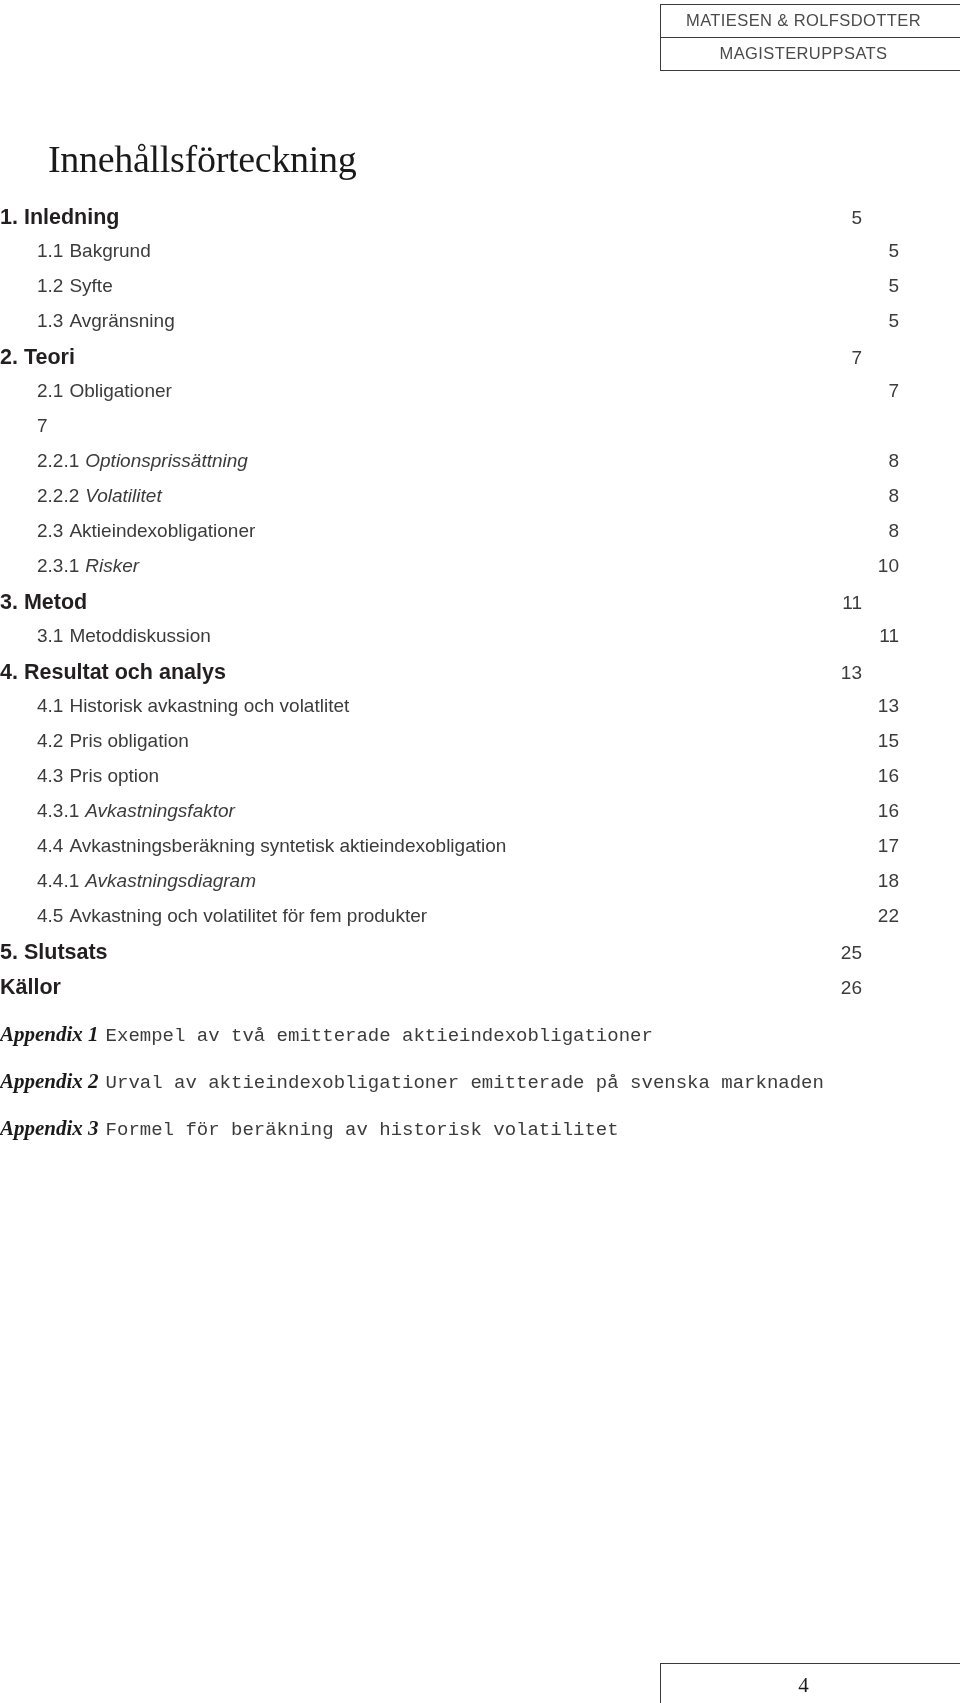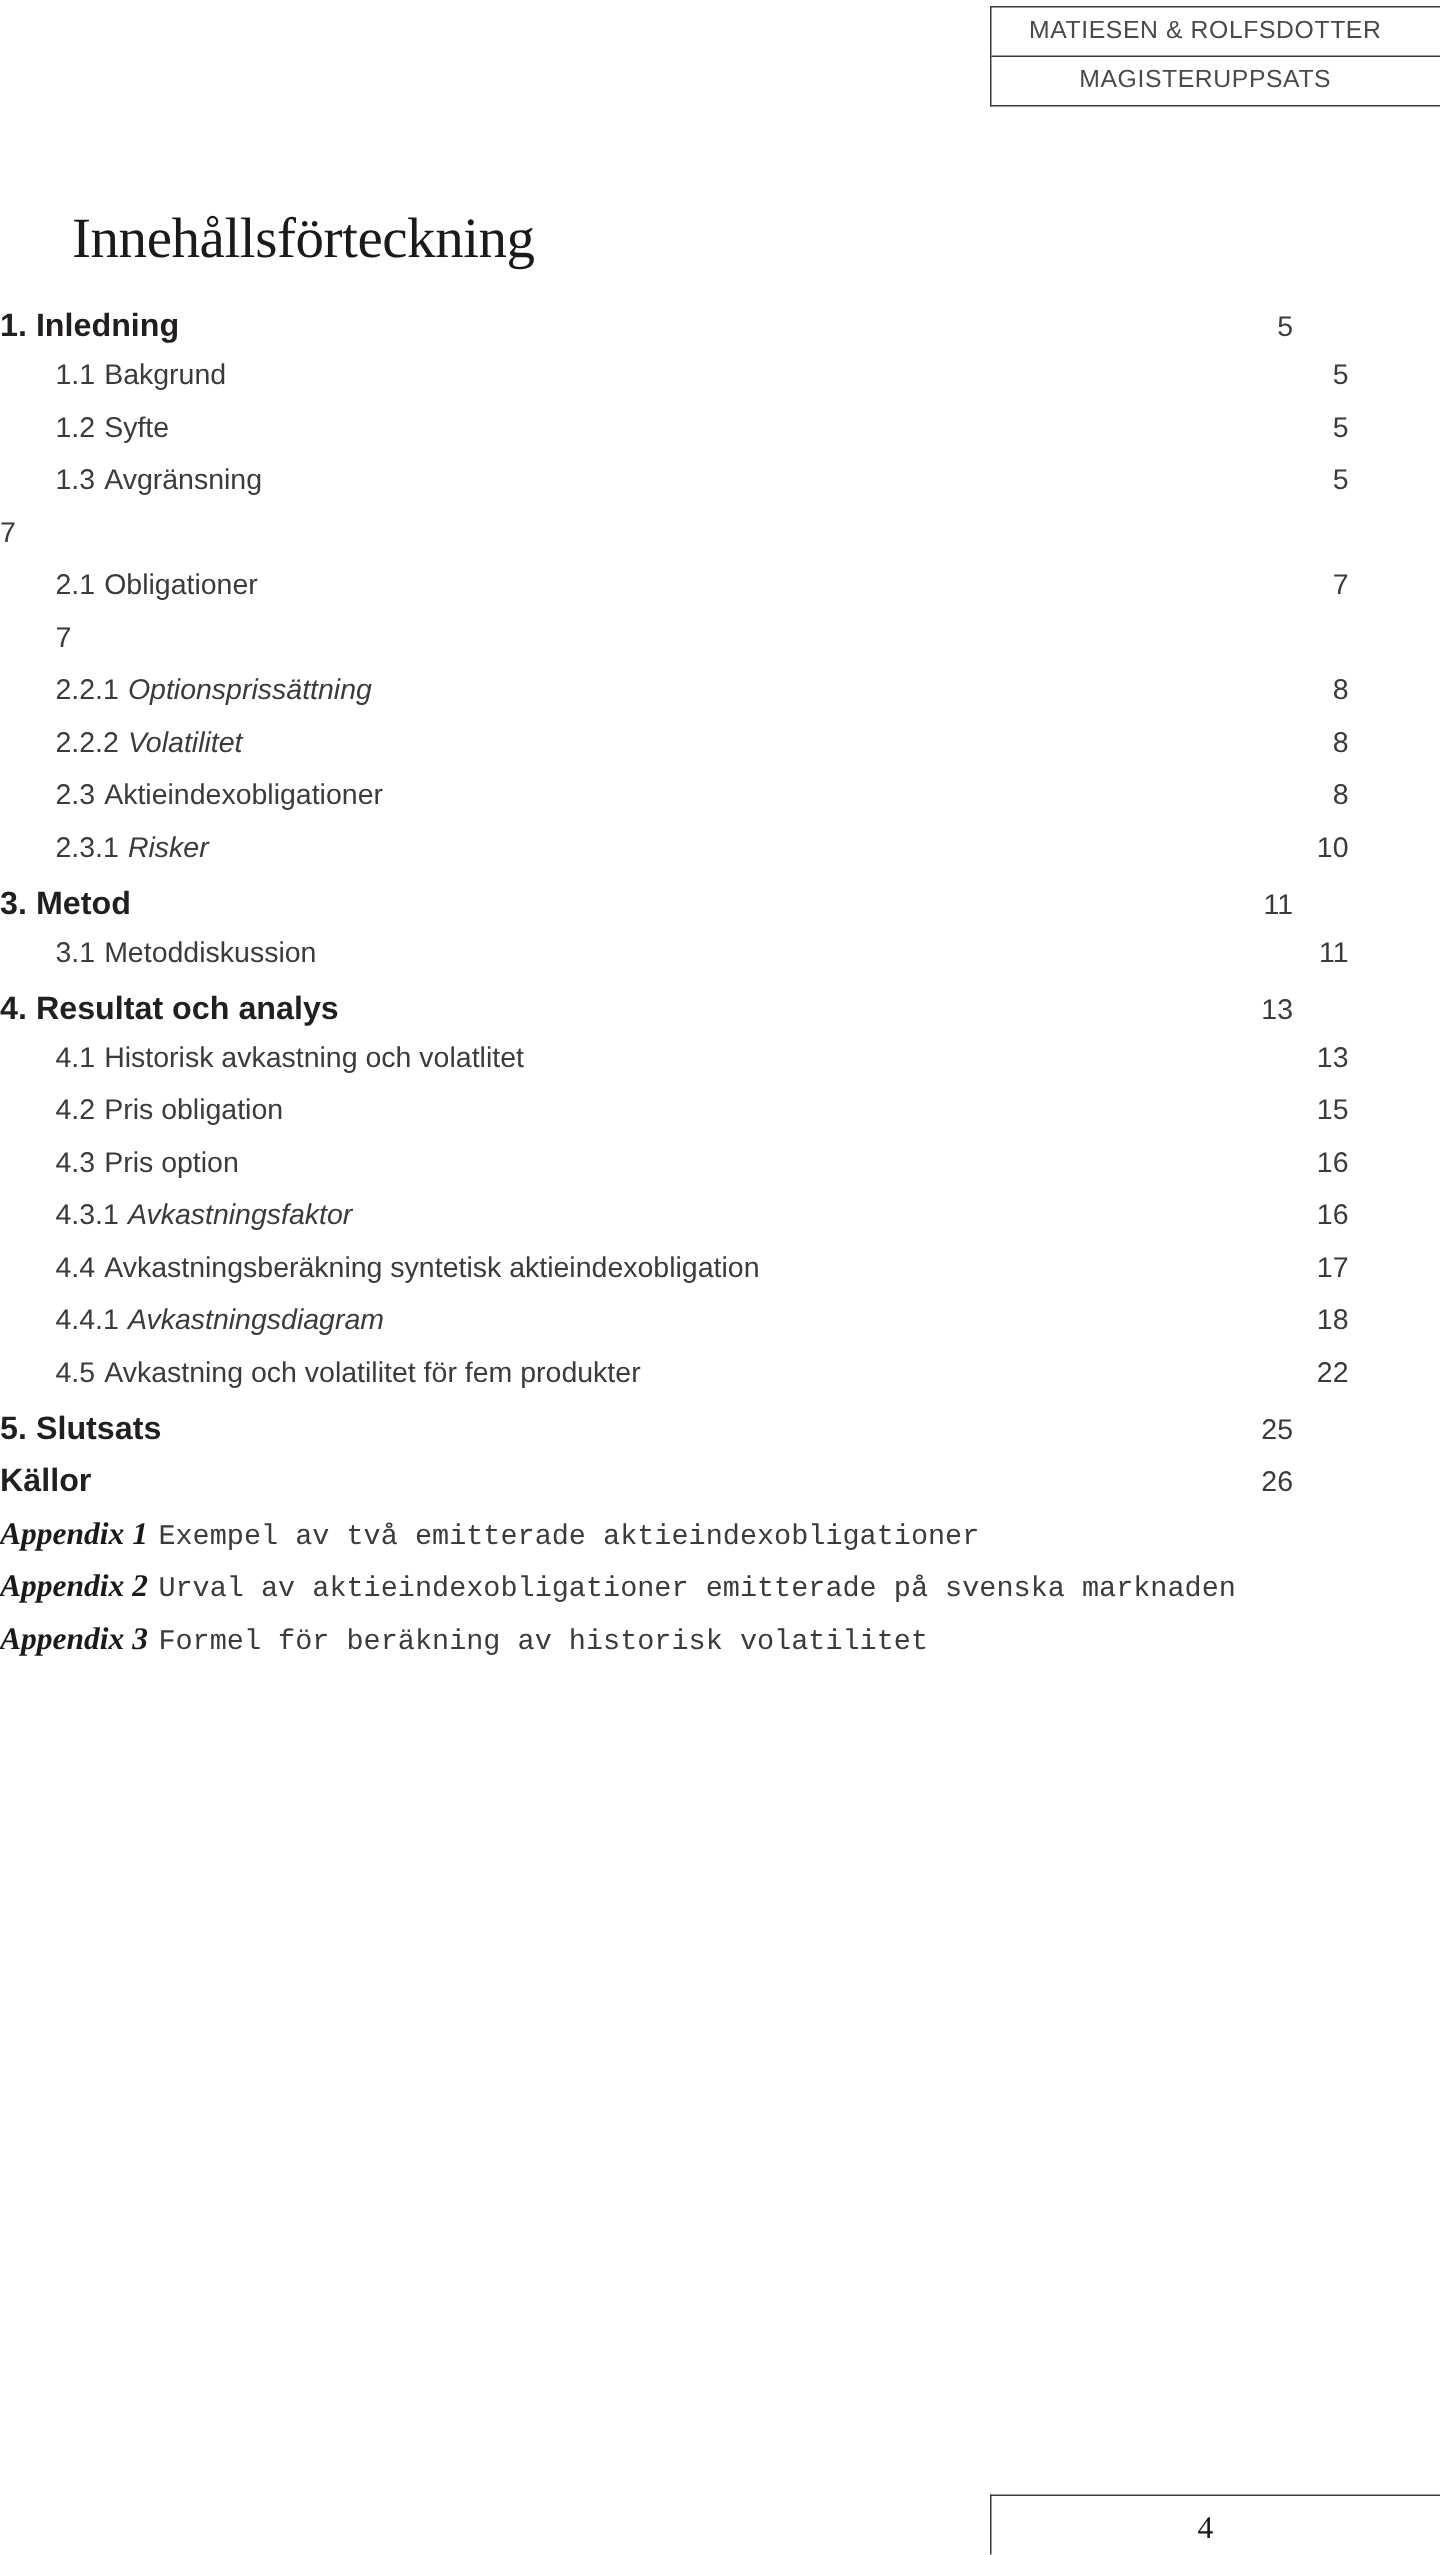--- a/index.html
+++ b/index.html
@@ -108,20 +108,21 @@
 
   
   .appendix-row {
     height: 35px;
     font-size: 19px;
     color: #3b3b3b;
     padding-left: 0;
     display: flex;
     align-items: baseline;
     white-space: nowrap;
+    margin-top: 12px;
   }
   .appendix-tag {
     font-family: "Liberation Serif", serif;
     font-weight: bold;
     font-style: italic;
     font-size: 21px;
     color: #1a1a1a;
     margin-right: 7px;
   }
   .appendix-desc {
@@ -174,20 +175,21 @@
     </div>
     <div class="toc-row lvl2">
       <div class="toc-label"><span class="toc-num">1.2</span><span class="toc-text">Syfte</span></div>
       <div class="toc-page">5</div>
     </div>
     <div class="toc-row lvl2">
       <div class="toc-label"><span class="toc-num">1.3</span><span class="toc-text">Avgränsning</span></div>
       <div class="toc-page">5</div>
     </div>
     <div class="toc-row lvl1">
+      <div class="toc-label"><span class="toc-num">2.</span><span class="toc-text">Teori</span></div>
       <div class="toc-page">7</div>
     </div>
     <div class="toc-row lvl2">
       <div class="toc-label"><span class="toc-num">2.1</span><span class="toc-text">Obligationer</span></div>
       <div class="toc-page">7</div>
     </div>
     <div class="toc-row lvl2">
       <div class="toc-page">7</div>
     </div>
     <div class="toc-row lvl3">

